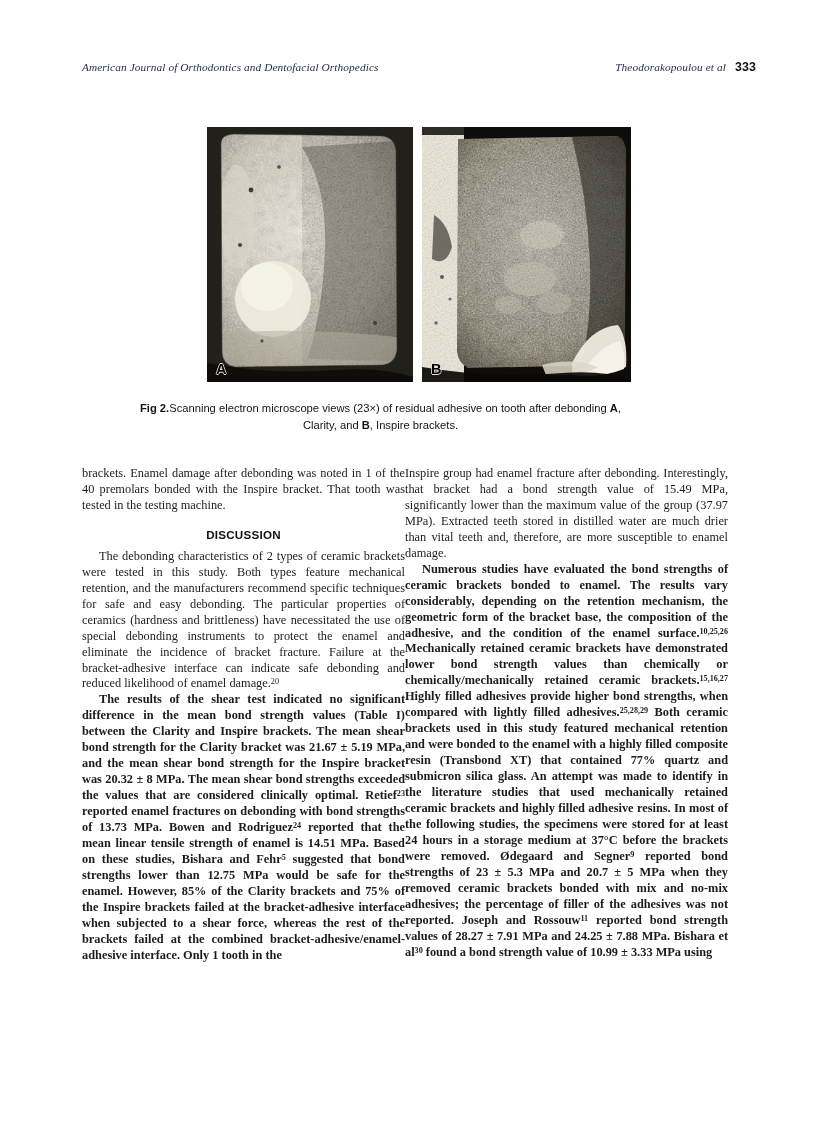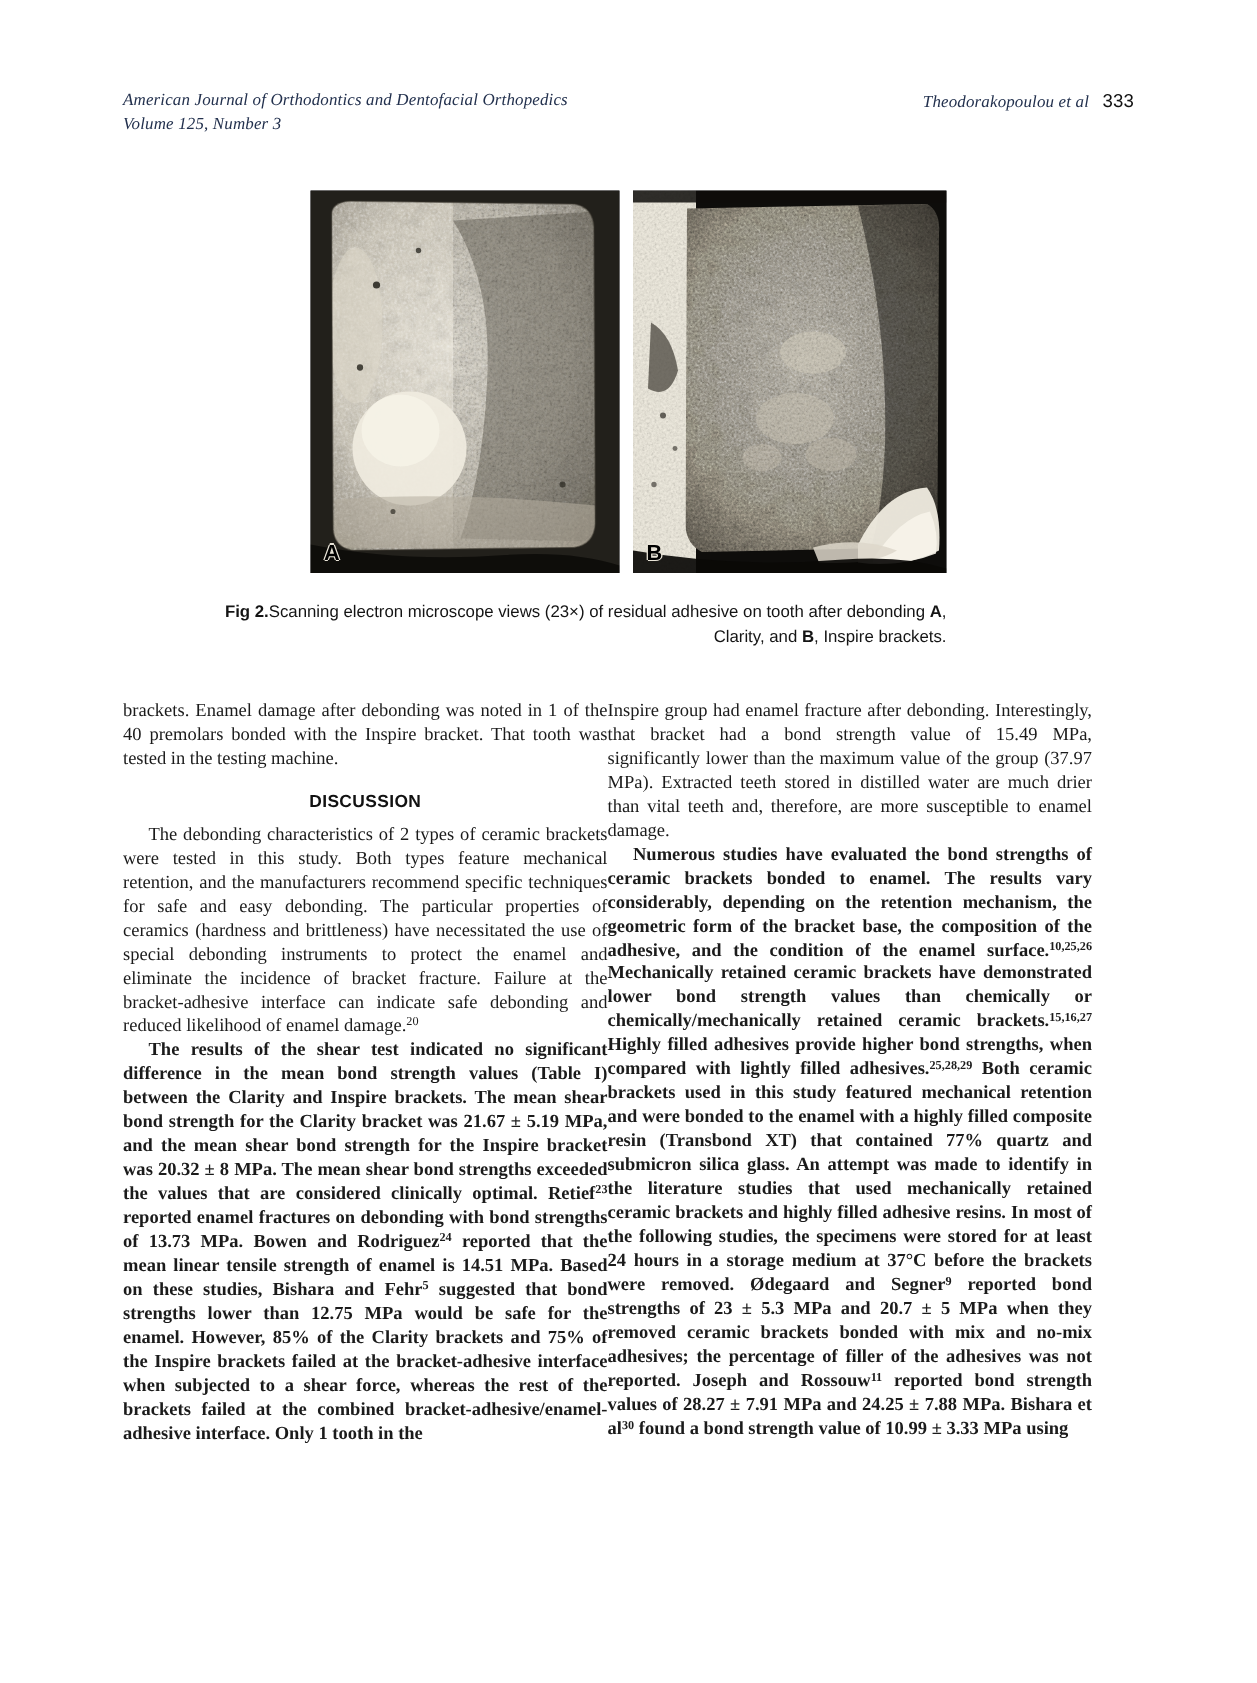--- a/index.html
+++ b/index.html
@@ -45,21 +45,21 @@
     font-style: italic;
     font-size: 11.3px;
     line-height: 15.5px;
     color: #23314e;
     white-space: nowrap;
     letter-spacing: 0.1px;
   }
   .rh-page {
     font-family: "Liberation Sans", sans-serif;
     font-style: normal;
-    font-weight: normal;
+    font-weight: bold;
     font-size: 12.4px;
     color: #111111;
     margin-left: 9px;
   }
 
   
   .figure-block {
     position: absolute;
     left: 207px;
     top: 127px;
@@ -99,21 +99,21 @@
   }
 
   .figure-caption {
     margin-top: 18px;
     margin-left: -77px;
     width: 501px;
     font-family: "Liberation Sans", sans-serif;
     font-size: 11.2px;
     line-height: 16.6px;
     color: #141414;
-    text-align: right;
+    text-align: center;
   }
   .figure-caption b { font-weight: bold; }
 
   
   .columns {
     position: absolute;
     left: 82px;
     top: 466px;
     width: 674px;
     display: flex;
@@ -154,21 +154,20 @@
   }
 </style>
 </head>
 <body>
 
 <div class="page">
 
   <div class="running-head">
     <div class="rh-left">
       <div>American Journal of Orthodontics and Dentofacial Orthopedics</div>
-      <div>Volume 125, Number 3</div>
     </div>
     <div class="rh-right">
       <span>Theodorakopoulou et al</span><span class="rh-page">333</span>
     </div>
   </div>
 
   <div class="figure-block">
     <div class="figure-panels">
 
       <div class="panel panel-a">

